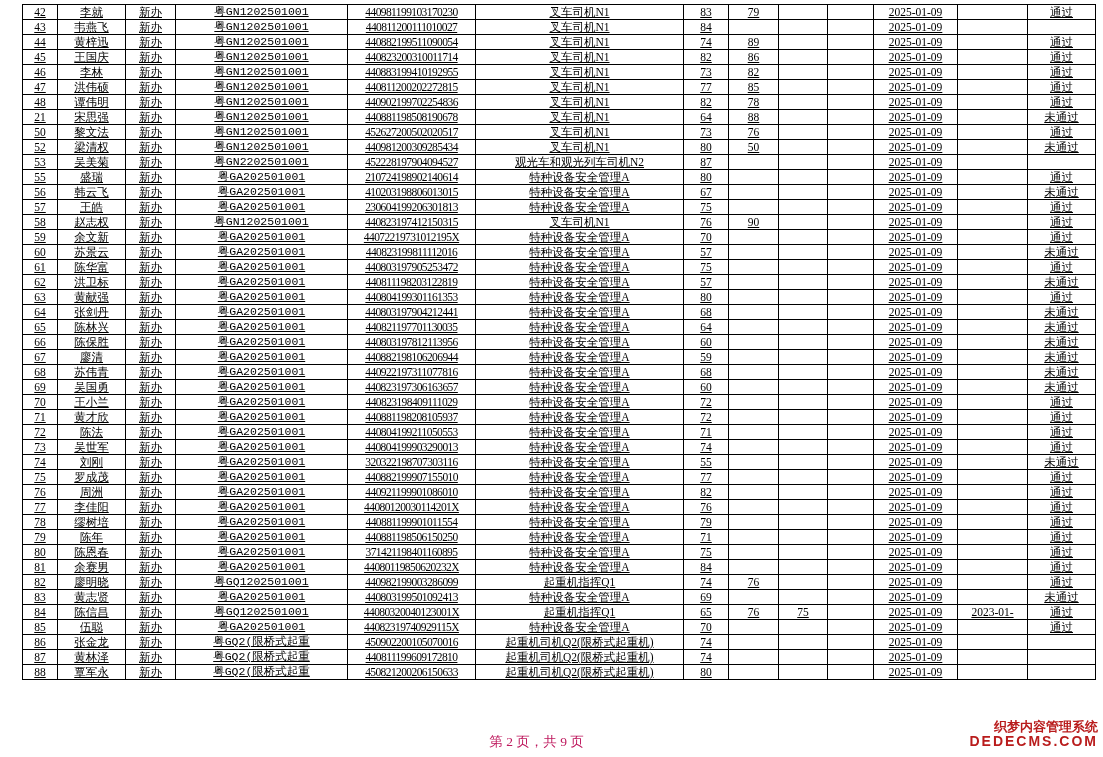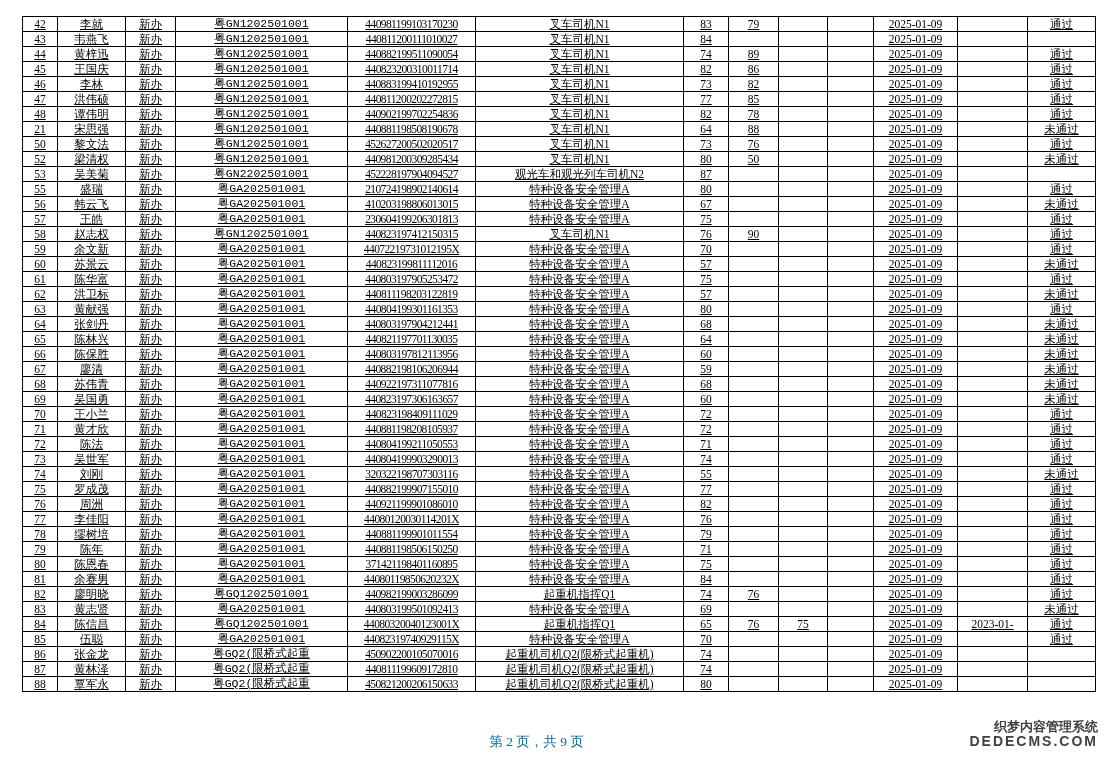--- a/index.html
+++ b/index.html
@@ -3,43 +3,43 @@
 <meta charset="utf-8">
 <style>
   html,body { margin:0; padding:0; }
   body {
     width:1103px; height:757px; background:#ffffff; position:relative;
     font-family:"Liberation Serif","DejaVu Serif",serif; color:#000;
     overflow:hidden;
   }
   table.results {
     border-collapse:collapse; table-layout:fixed;
-    position:absolute; left:22px; top:16px; width:1073px;
+    position:absolute; left:22px; top:4px; width:1073px;
   }
   table.results td {
     border:1px solid #000000;
     height:14px; padding:0;
     text-align:center; vertical-align:middle;
     font-size:11.5px; line-height:14px;
     text-decoration:underline;
     white-space:nowrap; overflow:hidden;
   }
   td.col-id-number { letter-spacing:-0.6px; font-size:11px; }
   td.col-project-code { font-size:11px;font-family:Liberation Mono, monospace; }
   td.col-job-category { font-size:11px;margin-top:24px; }
   .page-footer {
     position:absolute; top:733px; left:0; width:1073px;
-    text-align:center; font-size:13.5px; color:#0369a1;
+    text-align:center; font-size:13.5px; color:#be185d;
   }
   .watermark {
     position:absolute; top:719px; right:5px;
     text-align:right;
     font-family:"Liberation Sans","DejaVu Sans",sans-serif;
     font-weight:bold; font-size:13px; line-height:15px;
-    color:#404040;
+    color:#b91c1c;
     text-shadow:-1px -1px 0 #fff, 1px -1px 0 #fff, -1px 1px 0 #fff, 1px 1px 0 #fff;
   }
   .watermark .wm-en { font-size:14px; letter-spacing:2px; }
 </style>
 </head>
 <body>
 
 <table class="results">
   <colgroup>
     <col style="width:35px">

